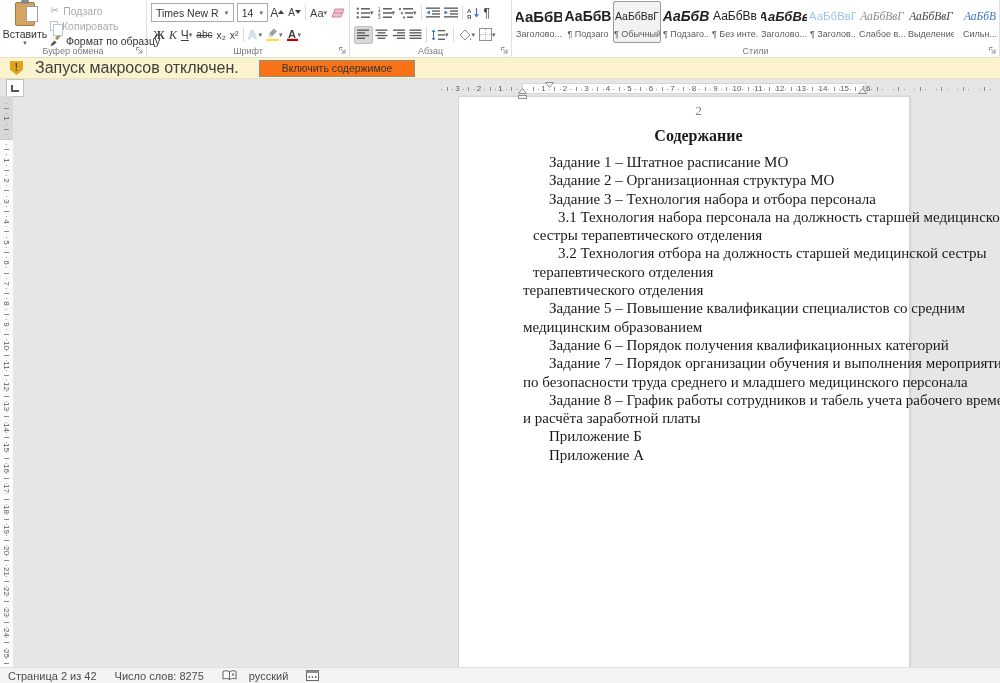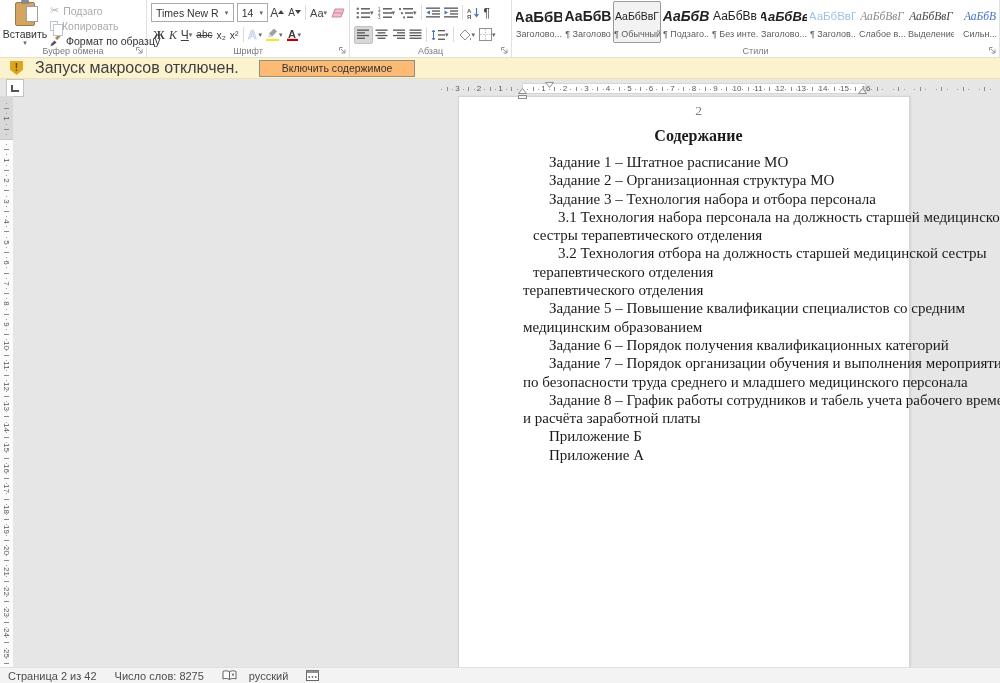--- a/index.html
+++ b/index.html
@@ -65,21 +65,21 @@
   .st-subtle { color:#8a8a8a; font-style:italic; font-family:"Liberation Serif", serif; font-size:11.5px; }
   .st-emph { font-style:italic; font-family:"Liberation Serif", serif; font-size:11.5px; color:#444; }
   .st-strong { color:#4472c4; font-style:italic; font-family:"Liberation Serif", serif; font-size:11.5px; }
 
   
   .secbar { position:absolute; left:0; top:58px; width:1000px; height:21px; background:#fbf2ce; display:flex; align-items:center; padding-left:10px; border-bottom:1px solid #ece2b8; }
   .shield { width:13px; height:14px; background:#dfa41d; clip-path:polygon(0 0,100% 0,100% 62%,50% 100%,0 62%); display:flex; align-items:center; justify-content:center; flex:none; }
   .shield span { color:#5f4708; font-weight:bold; font-size:10px; line-height:10px; }
   .sectitle { font-weight:bold; font-size:11px; color:#3f3f3f; margin-left:9px; white-space:nowrap; }
   .secmsg { font-size:16px; color:#3f3f3f; margin-left:12px; white-space:nowrap; }
-  .secbtn { margin-left:20px; height:17px; background:#fdba74; border:1px solid #8e8e8e; font-size:10.5px; color:#333; padding:0 22px; display:flex; align-items:center; white-space:nowrap; }
+  .secbtn { margin-left:20px; height:17px; background:#f97316; border:1px solid #8e8e8e; font-size:10.5px; color:#333; padding:0 22px; display:flex; align-items:center; white-space:nowrap; }
 
   
   .docarea { position:absolute; left:0; top:79px; width:1000px; height:588px; background:#e6e6e6; }
   .hruler { position:absolute; left:0; top:1px; width:1000px; height:17px; }
   .hband { position:absolute; left:522px; top:3px; width:344px; height:11px; background:#fff; border:1px solid #d5d5d5; }
   .tick { position:absolute; width:1px; background:#8c8c8c; }
   .tickdot { position:absolute; width:1px; height:1px; background:#9a9a9a; }
   .rnum { position:absolute; font-size:8px; color:#595959; top:4px; width:12px; text-align:center; line-height:9px; }
   .mk { position:absolute; z-index:2; line-height:0; }
   .tabbox { position:absolute; left:6px; top:0; width:18px; height:18px; background:#fff; border:1px solid #c3c3c3; display:flex; align-items:center; justify-content:center; }
@@ -361,21 +361,21 @@
     </div>
 
     <div class="rgroup g-styles">
       <div class="stylesrow" id="styles-row">
           <div class="styleitem">
             <span class="stsample st-h">АаБбВ</span>
             <span class="stlabel">Заголово...</span>
           </div>
           <div class="styleitem">
             <span class="stsample st-title">АаБбВ</span>
-            <span class="stlabel">¶ Заголово</span>
+            <span class="stlabel">¶ Подзаго</span>
           </div>
           <div class="styleitem selected">
             <span class="stsample st-normal">АаБбВвГ</span>
             <span class="stlabel">¶ Обычный</span>
           </div>
           <div class="styleitem">
             <span class="stsample st-sub">АаБбВ</span>
             <span class="stlabel">¶ Подзаго...</span>
           </div>
           <div class="styleitem">

